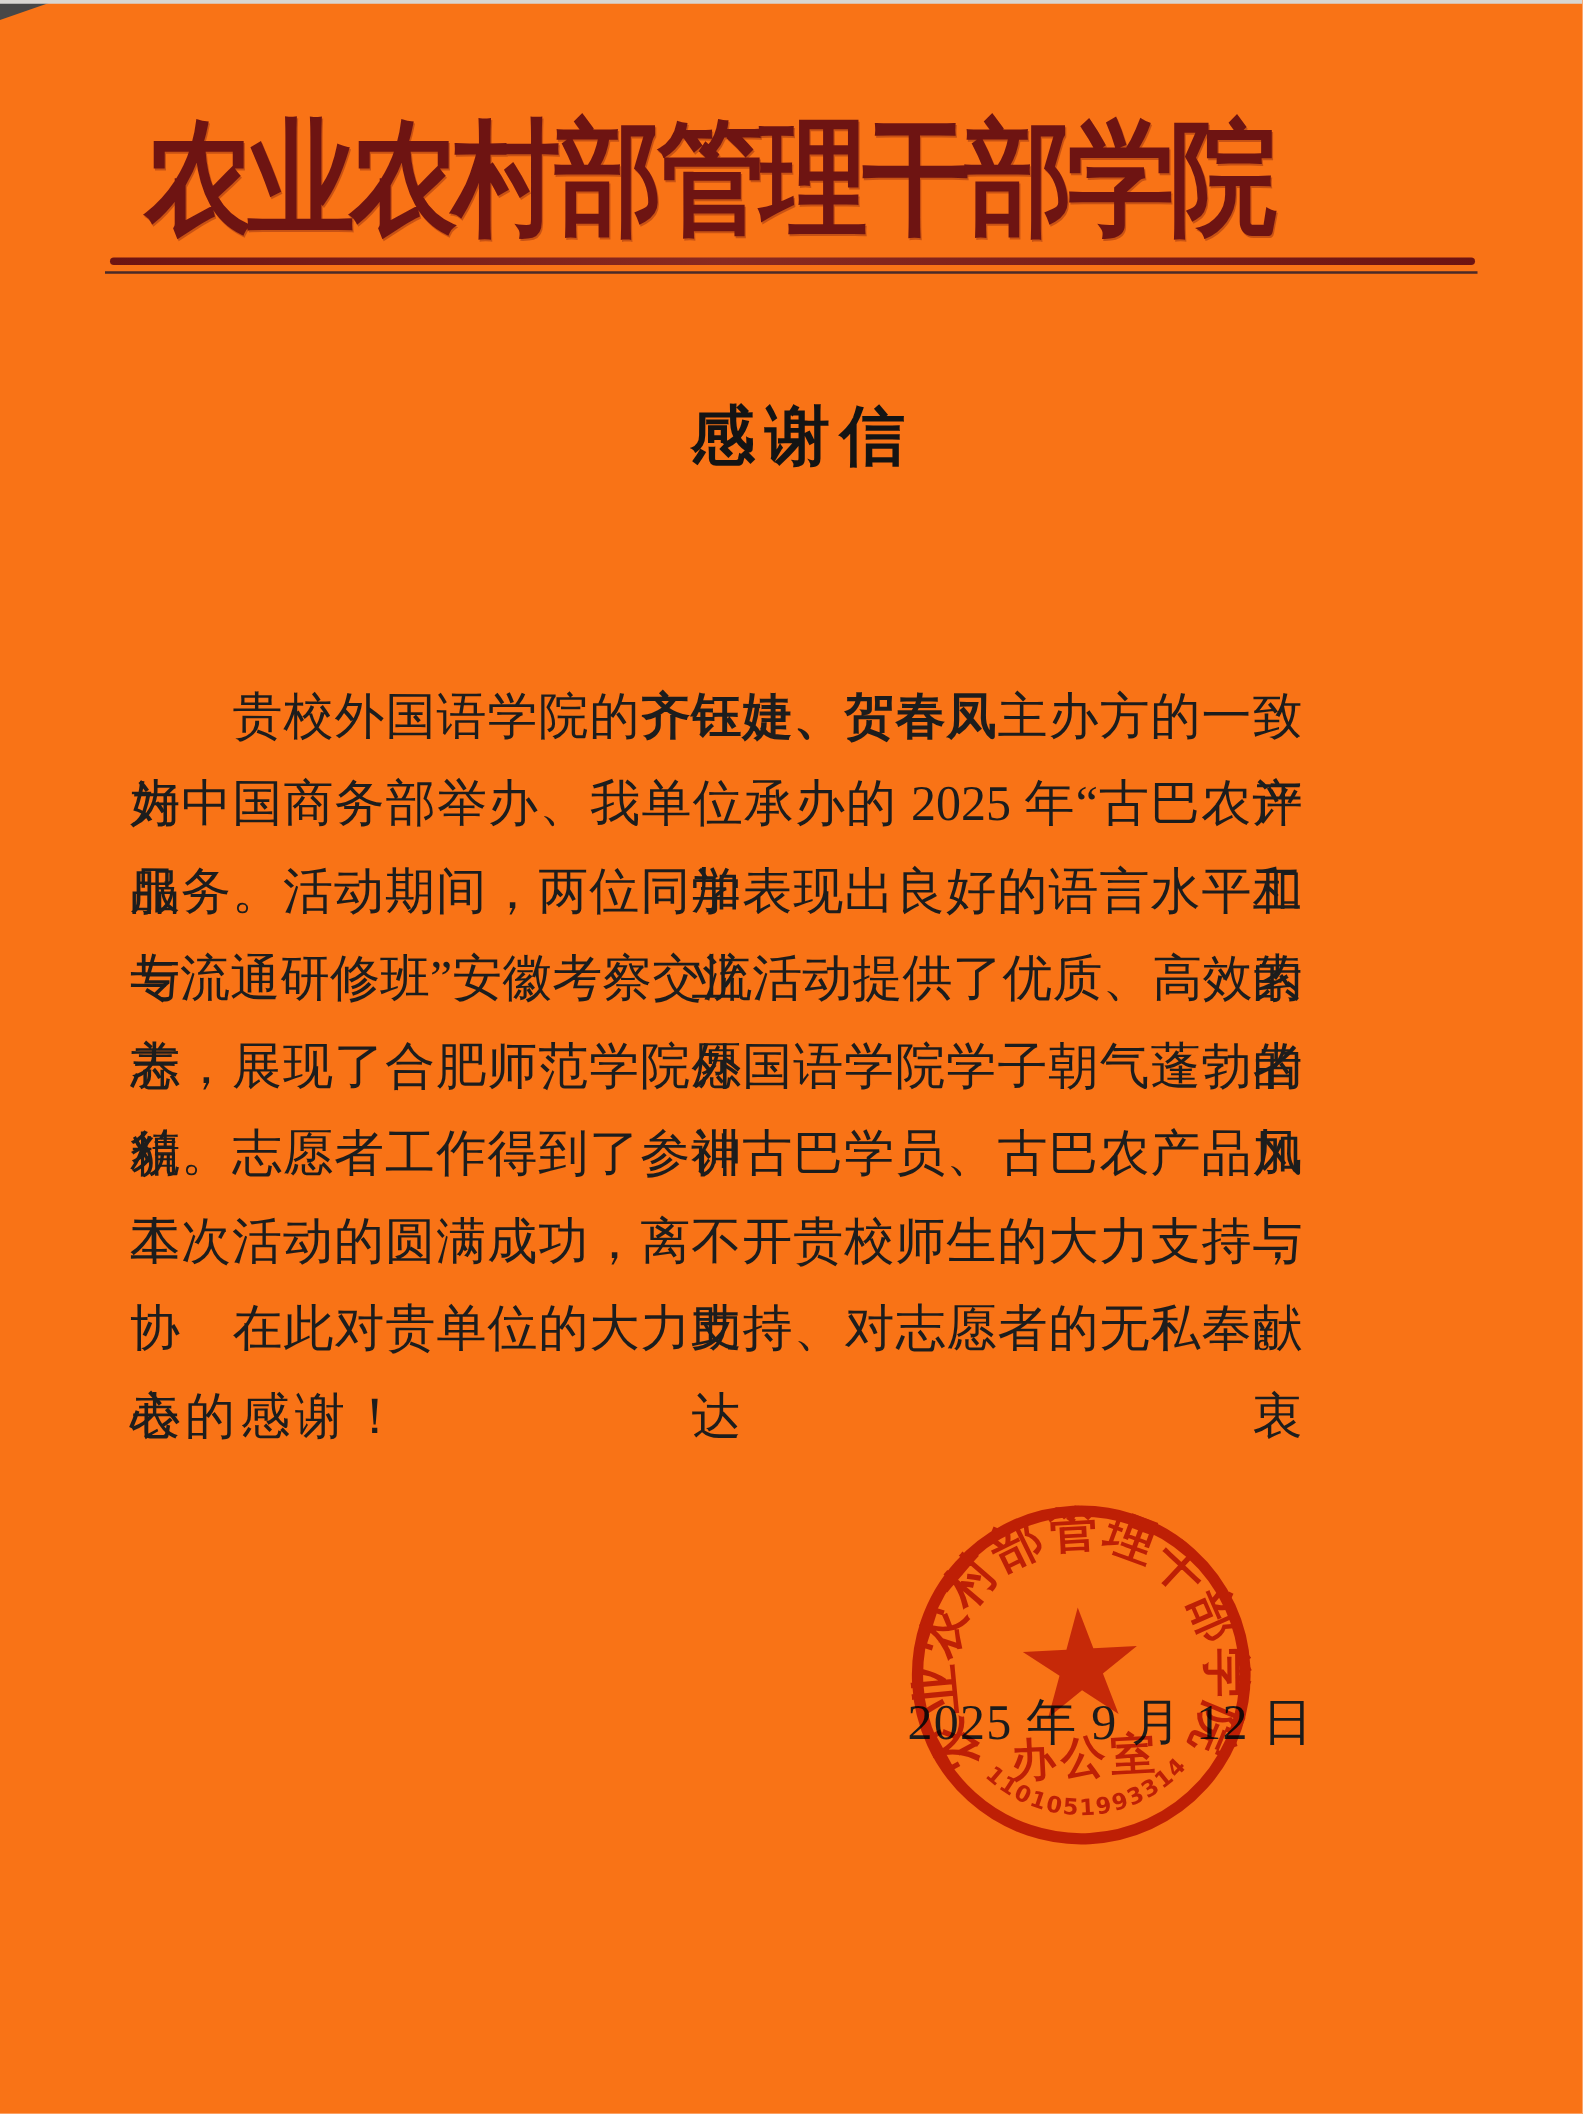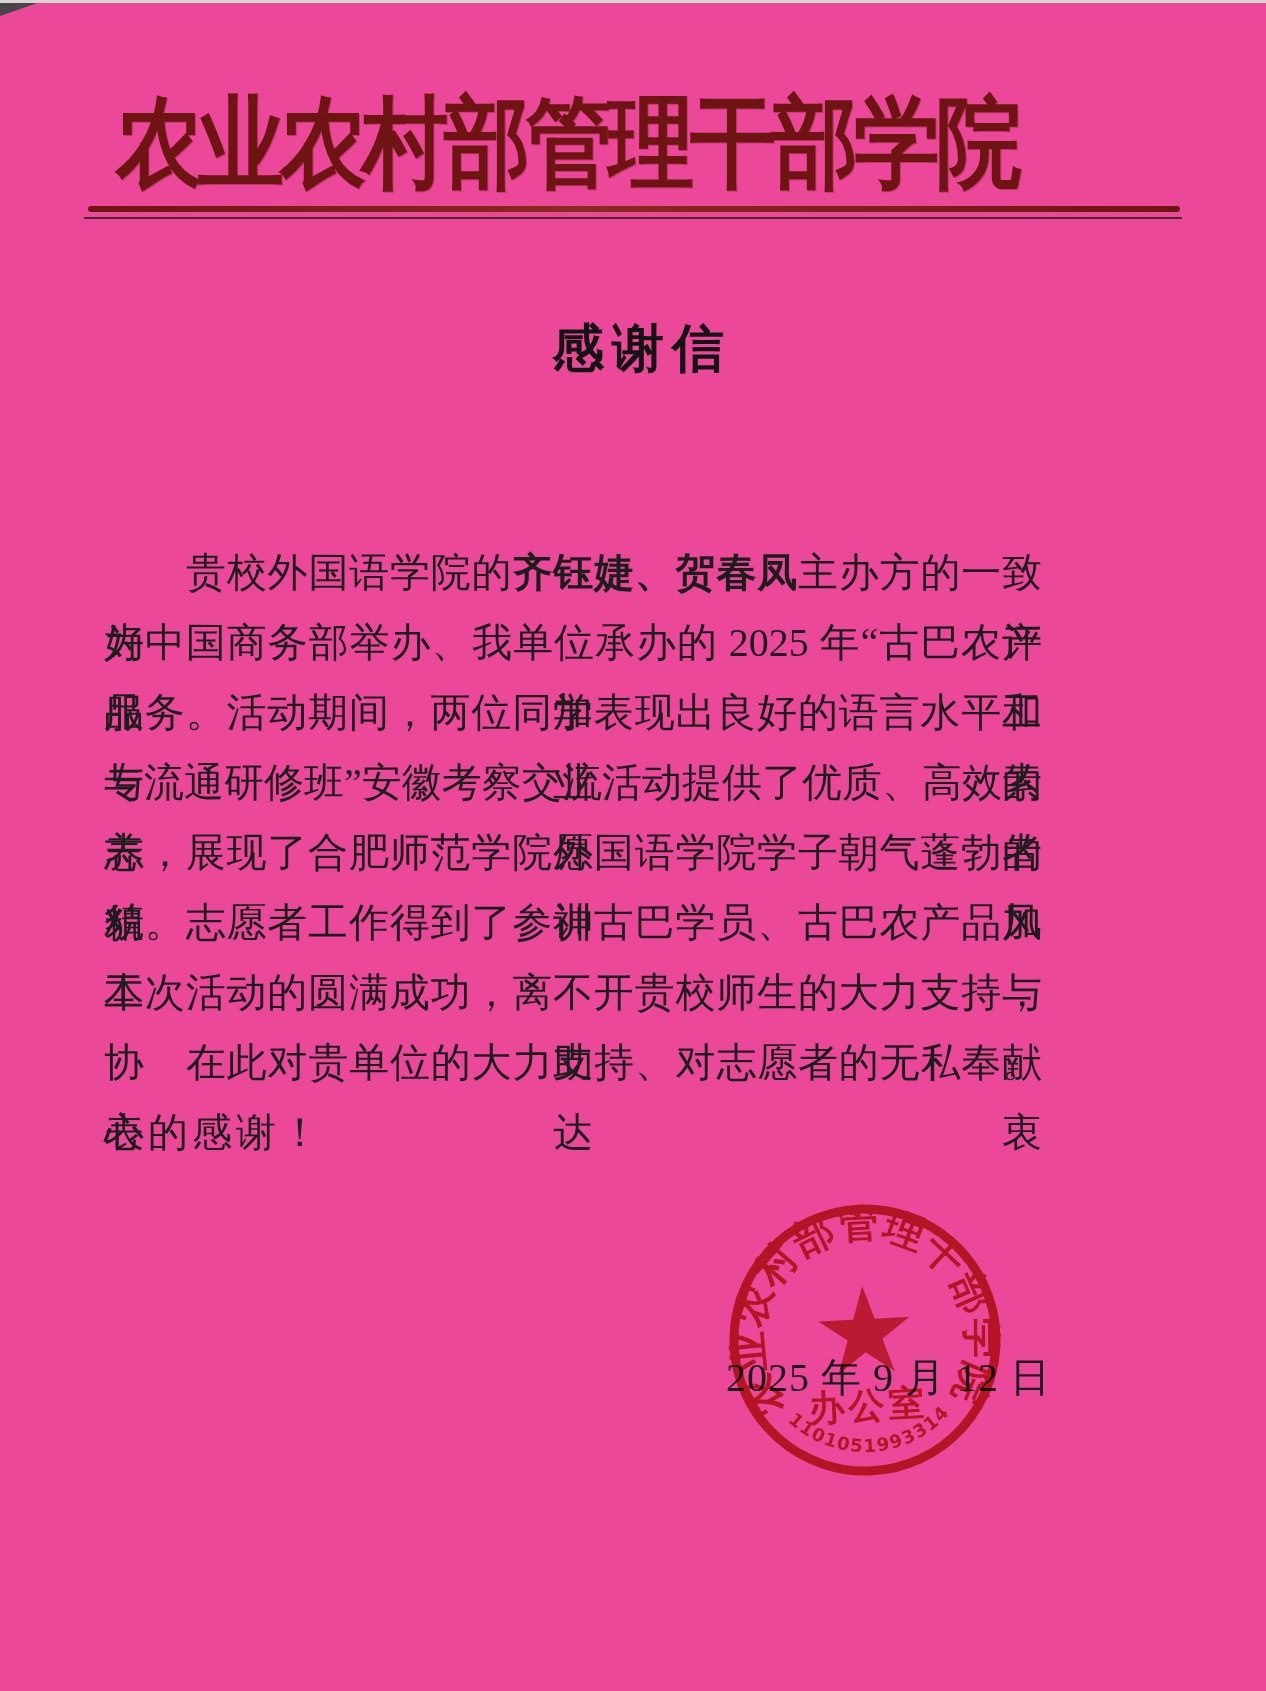--- a/index.html
+++ b/index.html
@@ -1,19 +1,19 @@
 <!DOCTYPE html>
 <html><head>
 <meta charset="utf-8">
 <style>
   html,body{margin:0;padding:0;}
   .page{
     position:relative;
     width:1266px;height:1691px;
-    background:#ec4899;
+    background:#f97316;
     overflow:hidden;
     font-family:"Liberation Serif","DejaVu Serif",serif;
     color:#1d1d1d;
   }
   .corner-wedge{
     position:absolute;top:0;left:0;width:0;height:0;
     border-top:16px solid #474747;border-right:46px solid transparent;
   }
   .top-edge{
     position:absolute;top:0;left:0;width:100%;height:3px;background:#d8d6d2;

